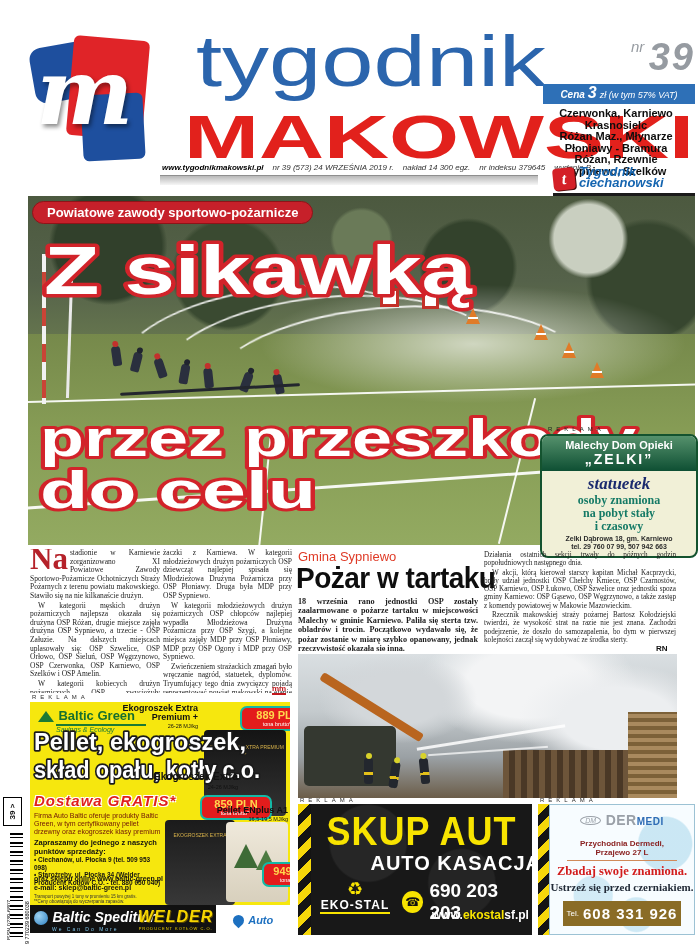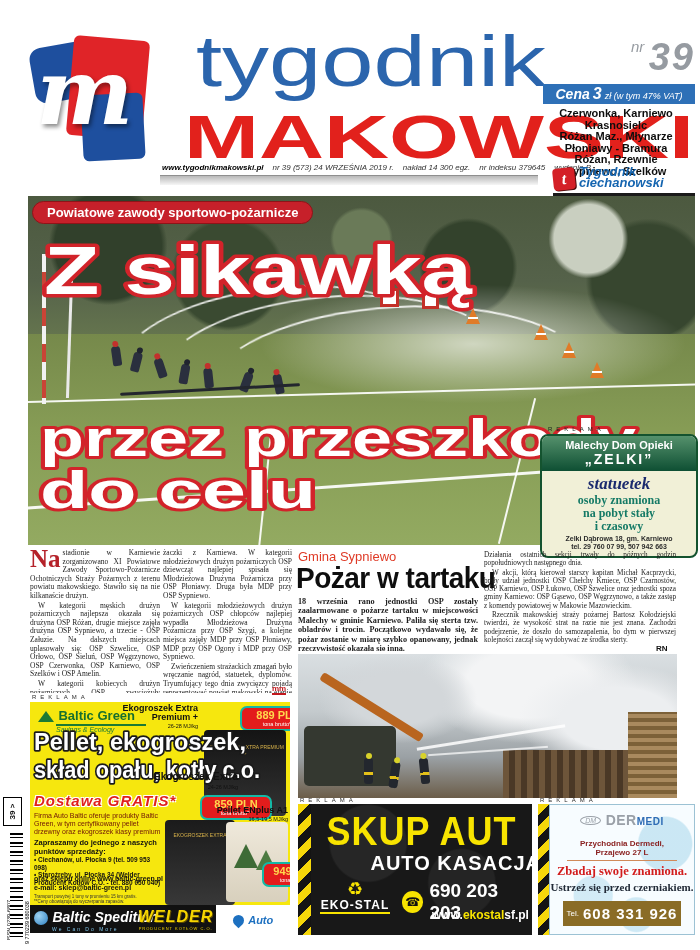--- a/index.html
+++ b/index.html
@@ -4,21 +4,21 @@
 <style>
   html,body{margin:0;padding:0;background:#e8e8e8;}
   .page{position:relative;width:700px;height:950px;background:#fff;overflow:hidden;
         font-family:"Liberation Sans",sans-serif;color:#111;}
   .abs{position:absolute;}
   .serifcol{font-family:"Liberation Serif",serif;font-size:7.5px;line-height:8.6px;
             text-align:justify;color:#1c1c1c;overflow:hidden;}
   .serifcol p{margin:0 0 1px 0;}
   .serifcol p.ind{text-indent:8px;}
   .drop{float:left;font-family:"Liberation Serif",serif;font-weight:bold;color:#b5222a;
-        font-size:25px;line-height:20px;padding-right:2px;}
+        font-size:31px;line-height:20px;padding-right:2px;}
   .reklama{font-size:6px;letter-spacing:4px;color:#2b2b2b;font-family:"Liberation Sans",sans-serif;}
   .kicker{background:#c6202a;border:1px solid #8e1318;border-radius:12px;color:#fff;
           font-weight:bold;font-size:13px;padding:3px 14px;display:inline-block;}
   .pricebadge{background:#e31c1c;border:2px solid #14b8a6;border-radius:7px;color:#fff;
               text-align:center;padding:2px 8px;margin-left:38px;}
   .pricebadge .pv{display:block;color:#ffd84d;font-weight:bold;font-size:11px;line-height:11px;}
   .pricebadge .pu{display:block;color:#fff;font-size:5.5px;line-height:6px;}
   .cone{width:0;height:0;border-left:7px solid transparent;border-right:7px solid transparent;
         border-bottom:16px solid #e07b28;}
   .cone i{position:absolute;left:-5px;top:9px;width:10px;height:2px;background:#fff;}
@@ -71,23 +71,23 @@
     <span>wydanie B</span>
   </div>
   <div class="abs" style="left:160px;top:175px;width:378px;height:9px;background:linear-gradient(180deg,#b9b9b9,#f6f6f6);border-top:1px solid #8f8f8f;"></div>
 
   <div class="abs" style="left:575px;top:36px;width:120px;text-align:right;color:#969ba1;">
     <span style="font-size:15px;font-style:italic;vertical-align:18px;">nr</span>
     <span style="font-size:38px;font-weight:bold;font-style:italic;letter-spacing:2px;">39</span>
   </div>
 
   <div class="abs" style="left:543px;top:84px;width:152px;height:20px;background:#2e70b7;color:#fff;font-style:italic;display:flex;align-items:baseline;justify-content:center;gap:3px;">
-    <span style="font-size:14px;font-weight:bold;line-height:20px;font-style:italic;">Cena</span>
+    <span style="font-size:10px;font-weight:bold;line-height:20px;font-style:italic;">Cena</span>
     <span style="font-size:16px;font-weight:bold;">3</span>
-    <span style="font-size:9px;">zł (w tym 47% VAT)</span>
+    <span style="font-size:9px;">zł (w tym 57% VAT)</span>
   </div>
 
   <div class="abs" style="left:537px;top:108px;width:158px;text-align:center;font-weight:bold;font-size:11px;line-height:11.5px;color:#0d0d0d;">
     <div>Czerwonka, Karniewo</div>
     <div>Krasnosielc</div>
     <div>Różan Maz., Młynarze</div>
     <div>Płoniawy - Bramura</div>
     <div>Różan, Rzewnie</div>
     <div>Sypniewo, Szelków</div>
   </div>

